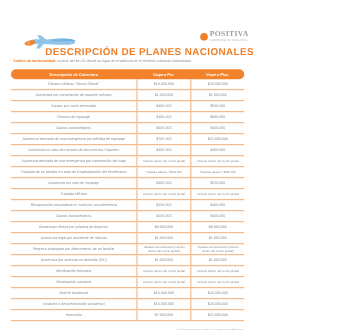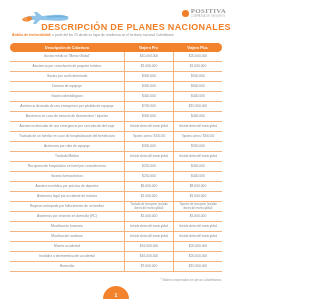--- a/index.html
+++ b/index.html
@@ -6,21 +6,21 @@
   body{
     width:232px;height:300px;
     background:#ffffff;
     font-family:"Liberation Sans", sans-serif;
     overflow:hidden;
     position:relative;
   }
   .page{width:232px;height:300px;position:relative;box-sizing:border-box;}
 
   
-  .header{position:relative;height:40px;}
+  .header{position:relative;height:40px;margin-top:20px;}
   .plane{
     position:absolute;left:20px;top:7px;width:52px;height:20px;
   }
   .logo{
     position:absolute;right:6px;top:8px;
     display:flex;align-items:center;gap:2px;
   }
   .logo-mark{
     width:7px;height:7px;border-radius:50%;
     background:#f07e26;flex:none;

